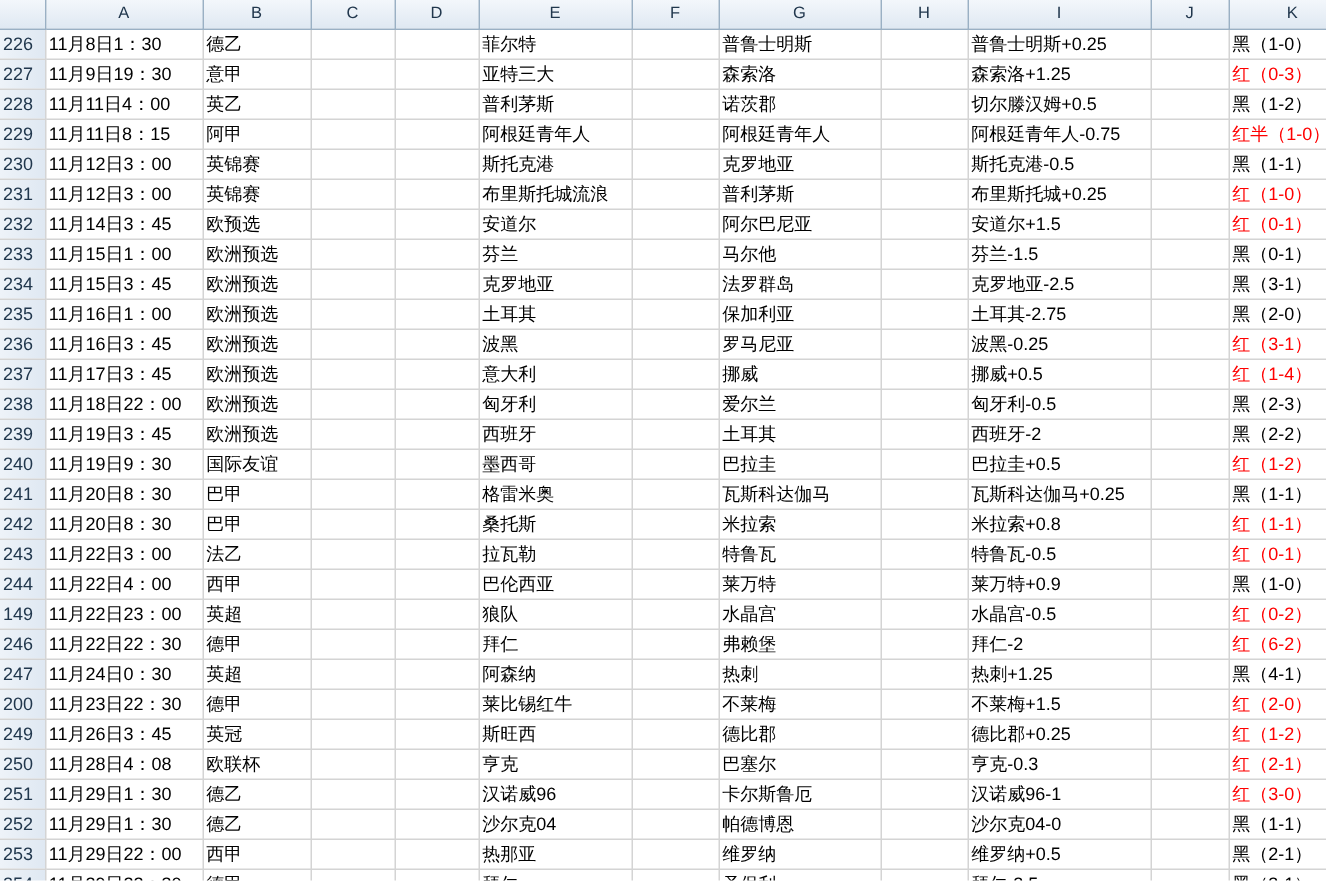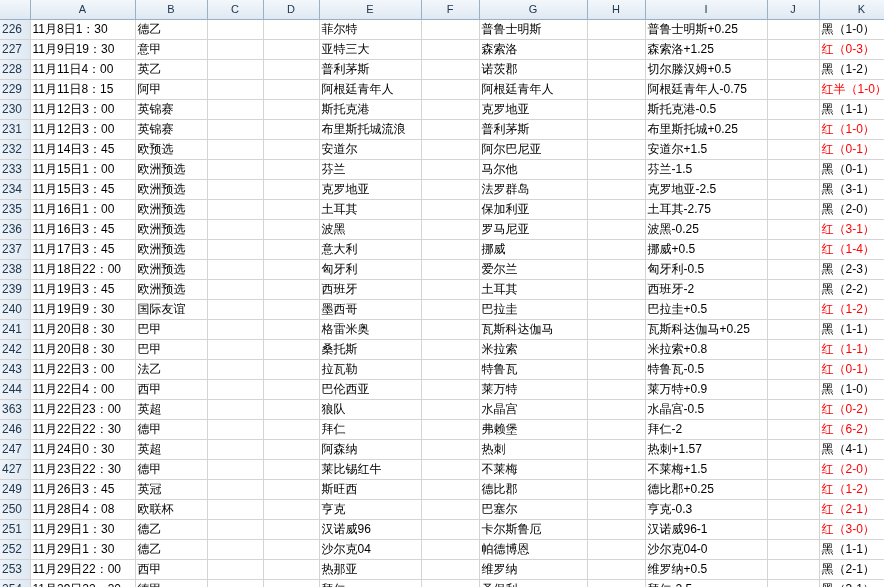--- a/index.html
+++ b/index.html
@@ -372,21 +372,21 @@
         <td></td>
         <td>巴伦西亚</td>
         <td></td>
         <td>莱万特</td>
         <td></td>
         <td>莱万特+0.9</td>
         <td></td>
         <td class="score" style="color: rgb(0, 0, 0);">黑（1-0）</td>
       </tr>
       <tr>
-        <td class="rowhead">363</td>
+        <td class="rowhead">149</td>
         <td>11月22日23：00</td>
         <td>英超</td>
         <td></td>
         <td></td>
         <td>狼队</td>
         <td></td>
         <td>水晶宫</td>
         <td></td>
         <td>水晶宫-0.5</td>
         <td></td>
@@ -409,26 +409,26 @@
       <tr>
         <td class="rowhead">247</td>
         <td>11月24日0：30</td>
         <td>英超</td>
         <td></td>
         <td></td>
         <td>阿森纳</td>
         <td></td>
         <td>热刺</td>
         <td></td>
-        <td>热刺+1.57</td>
+        <td>热刺+1.25</td>
         <td></td>
         <td class="score" style="color: rgb(0, 0, 0);">黑（4-1）</td>
       </tr>
       <tr>
-        <td class="rowhead">427</td>
+        <td class="rowhead">200</td>
         <td>11月23日22：30</td>
         <td>德甲</td>
         <td></td>
         <td></td>
         <td>莱比锡红牛</td>
         <td></td>
         <td>不莱梅</td>
         <td></td>
         <td>不莱梅+1.5</td>
         <td></td>

